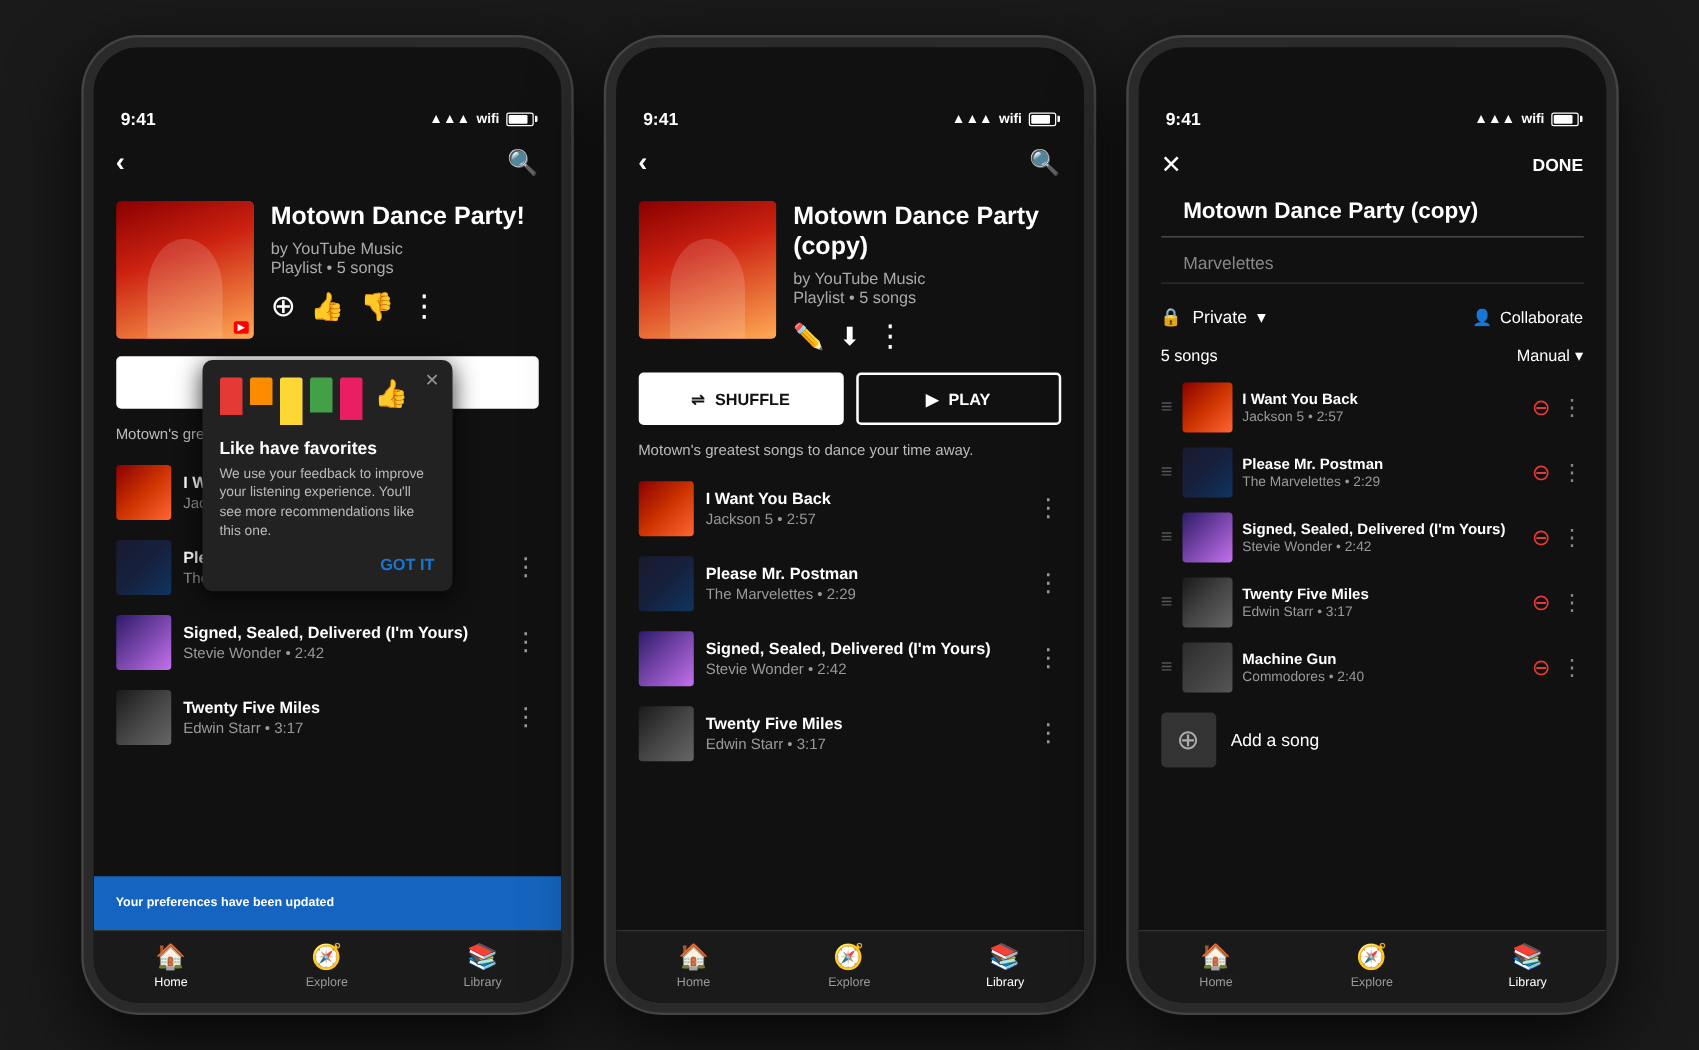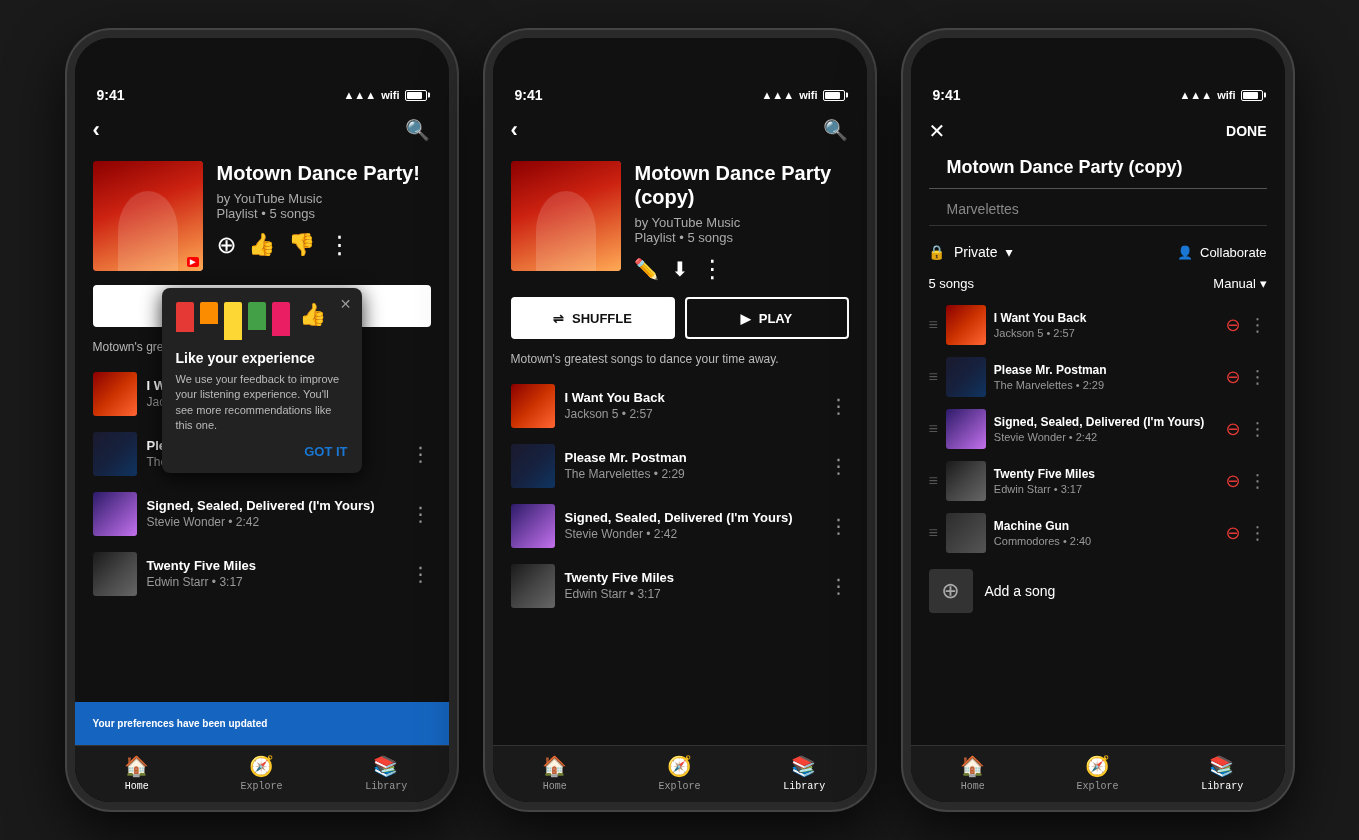--- a/index.html
+++ b/index.html
@@ -190,21 +190,21 @@
     .nav-item {
       flex: 1;
       display: flex;
       flex-direction: column;
       align-items: center;
       gap: 3px;
       cursor: pointer;
     }
     .nav-icon { font-size: 20px; color: #999; }
     .nav-icon.active { color: white; }
-    .nav-label { font-size: 10px; color: #999; font-family: Liberation Mono, monospace; }
+    .nav-label { font-size: 10px; color: #999; }
     .nav-label.active { color: white; }
     
     .tooltip-popup {
       position: absolute;
       top: 250px;
       left: 50%;
       transform: translateX(-50%);
       width: 200px;
       background: #222;
       border-radius: 8px;
@@ -412,21 +412,21 @@
       <div class="tooltip-popup">
         <span class="tooltip-close">✕</span>
         <div class="tooltip-icons">
           <div class="tooltip-icon-bar" style="height:30px;background:#e53935;"></div>
           <div class="tooltip-icon-bar" style="height:22px;background:#fb8c00;"></div>
           <div class="tooltip-icon-bar" style="height:38px;background:#fdd835;"></div>
           <div class="tooltip-icon-bar" style="height:28px;background:#43a047;"></div>
           <div class="tooltip-icon-bar" style="height:34px;background:#e91e63;"></div>
           <span style="font-size:22px;margin-left:4px;">👍</span>
         </div>
-        <div class="tooltip-title">Like your experience</div>
+        <div class="tooltip-title">Like have favorites</div>
         <div class="tooltip-text">We use your feedback to improve your listening experience. You'll see more recommendations like this one.</div>
         <div class="tooltip-got-it">GOT IT</div>
       </div>
 
       <div class="toast toast-blue">
         <span>Your preferences have been updated</span>
       </div>
 
       <div class="bottom-nav">
         <div class="nav-item">

